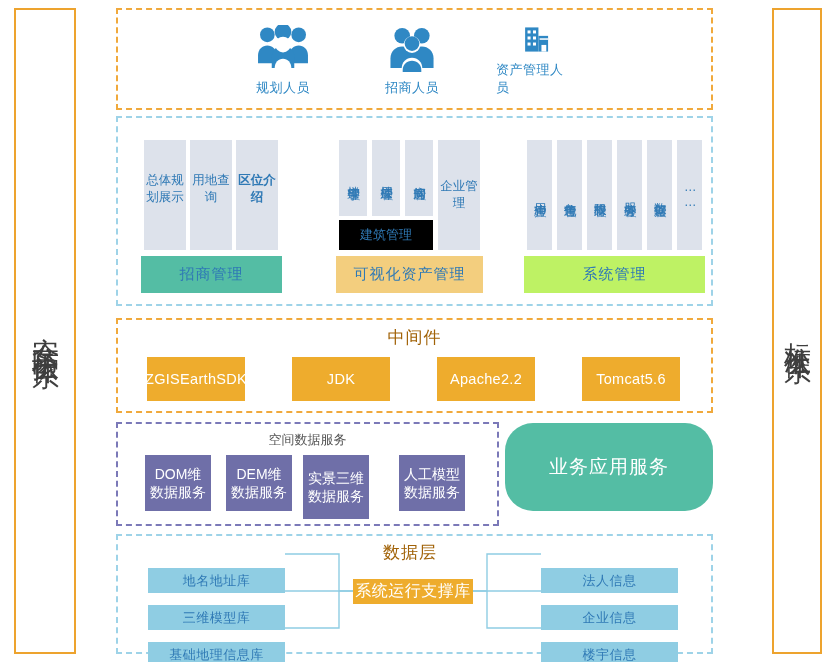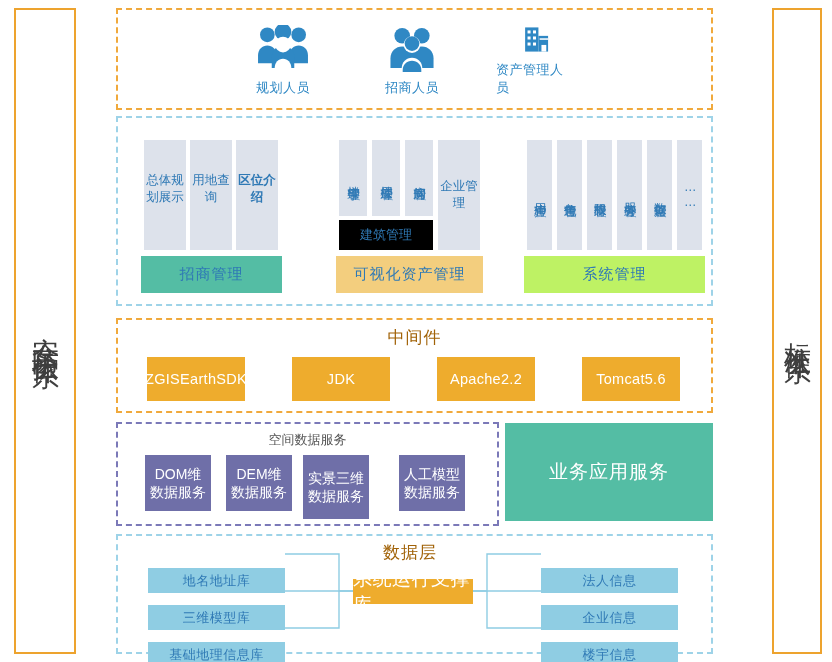--- a/index.html
+++ b/index.html
@@ -117,21 +117,21 @@
     background: #8fcde3;
     color: #2f79b5;
     font-size: 13px;
     display: flex; align-items: center; justify-content: center;
     letter-spacing: 0.5px;
     margin-top: 26px;
   }
   .db-center {
     background: #eeac2d;
     color: #ffffff;
-    font-size: 19px;
+    font-size: 16px;
     display: flex; align-items: center; justify-content: center;
     letter-spacing: 0.5px;
   }
   .connector { stroke: #8fcde3; stroke-width: 1.4; fill: none; }
 </style>
 </head>
 <body>
 
 <div class="abs pillar" style="left:14px; top:8px; width:62px; height:646px;">
   <div class="pillar-text">安全防护体系</div>
@@ -229,21 +229,21 @@
 </div>
 <div class="abs svc-box" style="left:303px; top:455px; width:66px; height:64px;">
   <span style="white-space:pre-line;">实景三维
 数据服务</span>
 </div>
 <div class="abs svc-box" style="left:399px; top:455px; width:66px; height:56px;">
   <span style="white-space:pre-line;">人工模型
 数据服务</span>
 </div>
 
-<div class="abs biz-box" style="left:505px; top:423px; width:208px; height:98px;">业务应用服务</div>
+<div class="abs biz-box" style="left:505px; top:423px; width:208px; height:88px;border-radius:28px;">业务应用服务</div>
 
 <div class="abs frame frame-blue" style="left:116px; top:534px; width:597px; height:120px;"></div>
 <div class="abs layer-title" style="left:310px; top:541px; width:200px;">数据层</div>
 
 <svg class="abs" style="left:116px; top:534px; width:597px; height:120px;" viewBox="0 0 597 120">
   <path class="connector" d="M169 20 H223 V57 H237"></path>
   <path class="connector" d="M169 57 H237"></path>
   <path class="connector" d="M169 94 H223 V57"></path>
   <path class="connector" d="M357 57 H371 V20 H425"></path>
   <path class="connector" d="M357 57 H425"></path>

